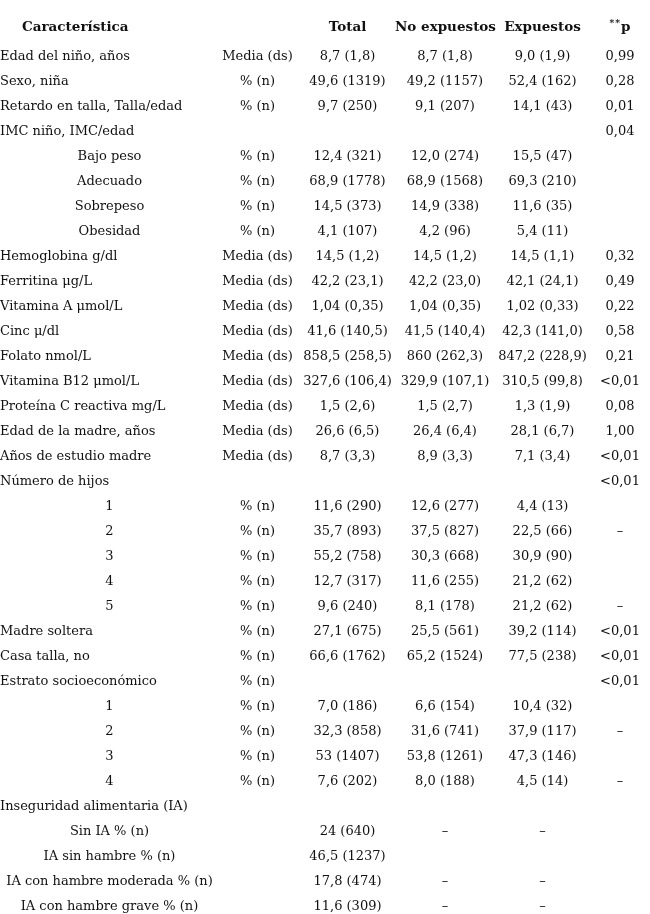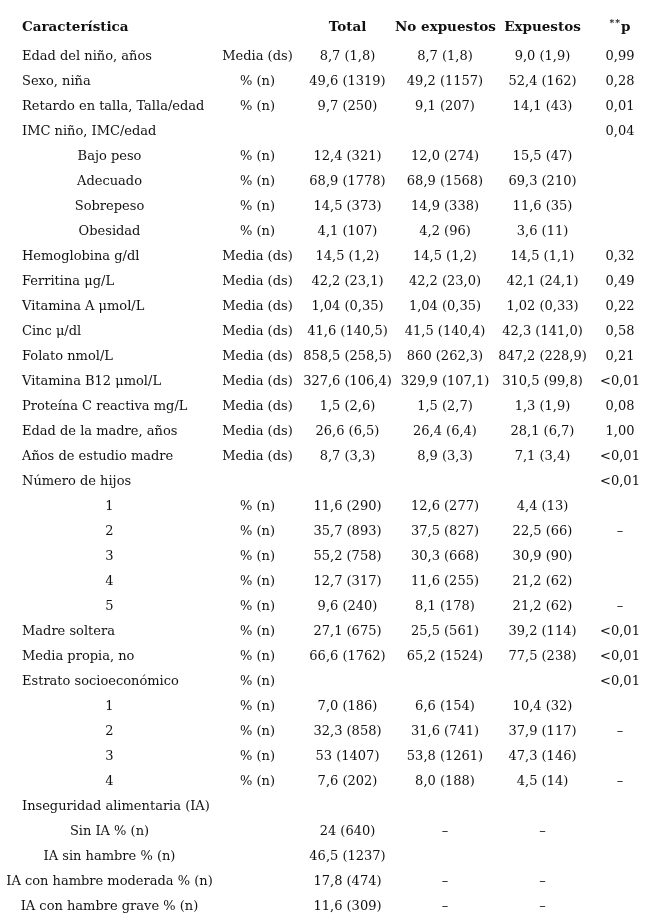--- a/index.html
+++ b/index.html
@@ -45,21 +45,20 @@
   }
   .left {
     text-align: left;
     padding-left: 22px;
   }
   .center {
     text-align: center;
   }
   td.label {
     text-align: left;
-    padding-left: 22px;
   }
   td.label.sub {
     text-align: center;
     padding-left: 4px;
   }
   th.p-head sup {
     font-size: 9px;
     line-height: 0;
     vertical-align: super;
     letter-spacing: 1px;
@@ -142,21 +141,21 @@
         <td class="center">14,5 (373)</td>
         <td class="center">14,9 (338)</td>
         <td class="center">11,6 (35)</td>
         <td class="center"></td>
       </tr>
       <tr>
         <td class="label sub">Obesidad</td>
         <td class="center">% (n)</td>
         <td class="center">4,1 (107)</td>
         <td class="center">4,2 (96)</td>
-        <td class="center">3,6 (11)</td>
+        <td class="center">5,4 (11)</td>
         <td class="center"></td>
       </tr>
       <tr>
         <td class="label">Hemoglobina g/dl</td>
         <td class="center">Media (ds)</td>
         <td class="center">14,5 (1,2)</td>
         <td class="center">14,5 (1,2)</td>
         <td class="center">14,5 (1,1)</td>
         <td class="center">0,32</td>
       </tr>
@@ -274,21 +273,21 @@
       </tr>
       <tr>
         <td class="label">Madre soltera</td>
         <td class="center">% (n)</td>
         <td class="center">27,1 (675)</td>
         <td class="center">25,5 (561)</td>
         <td class="center">39,2 (114)</td>
         <td class="center">&lt;0,01</td>
       </tr>
       <tr>
-        <td class="label">Media propia, no</td>
+        <td class="label">Casa talla, no</td>
         <td class="center">% (n)</td>
         <td class="center">66,6 (1762)</td>
         <td class="center">65,2 (1524)</td>
         <td class="center">77,5 (238)</td>
         <td class="center">&lt;0,01</td>
       </tr>
       <tr>
         <td class="label">Estrato socioeconómico</td>
         <td class="center">% (n)</td>
         <td class="center"></td>

